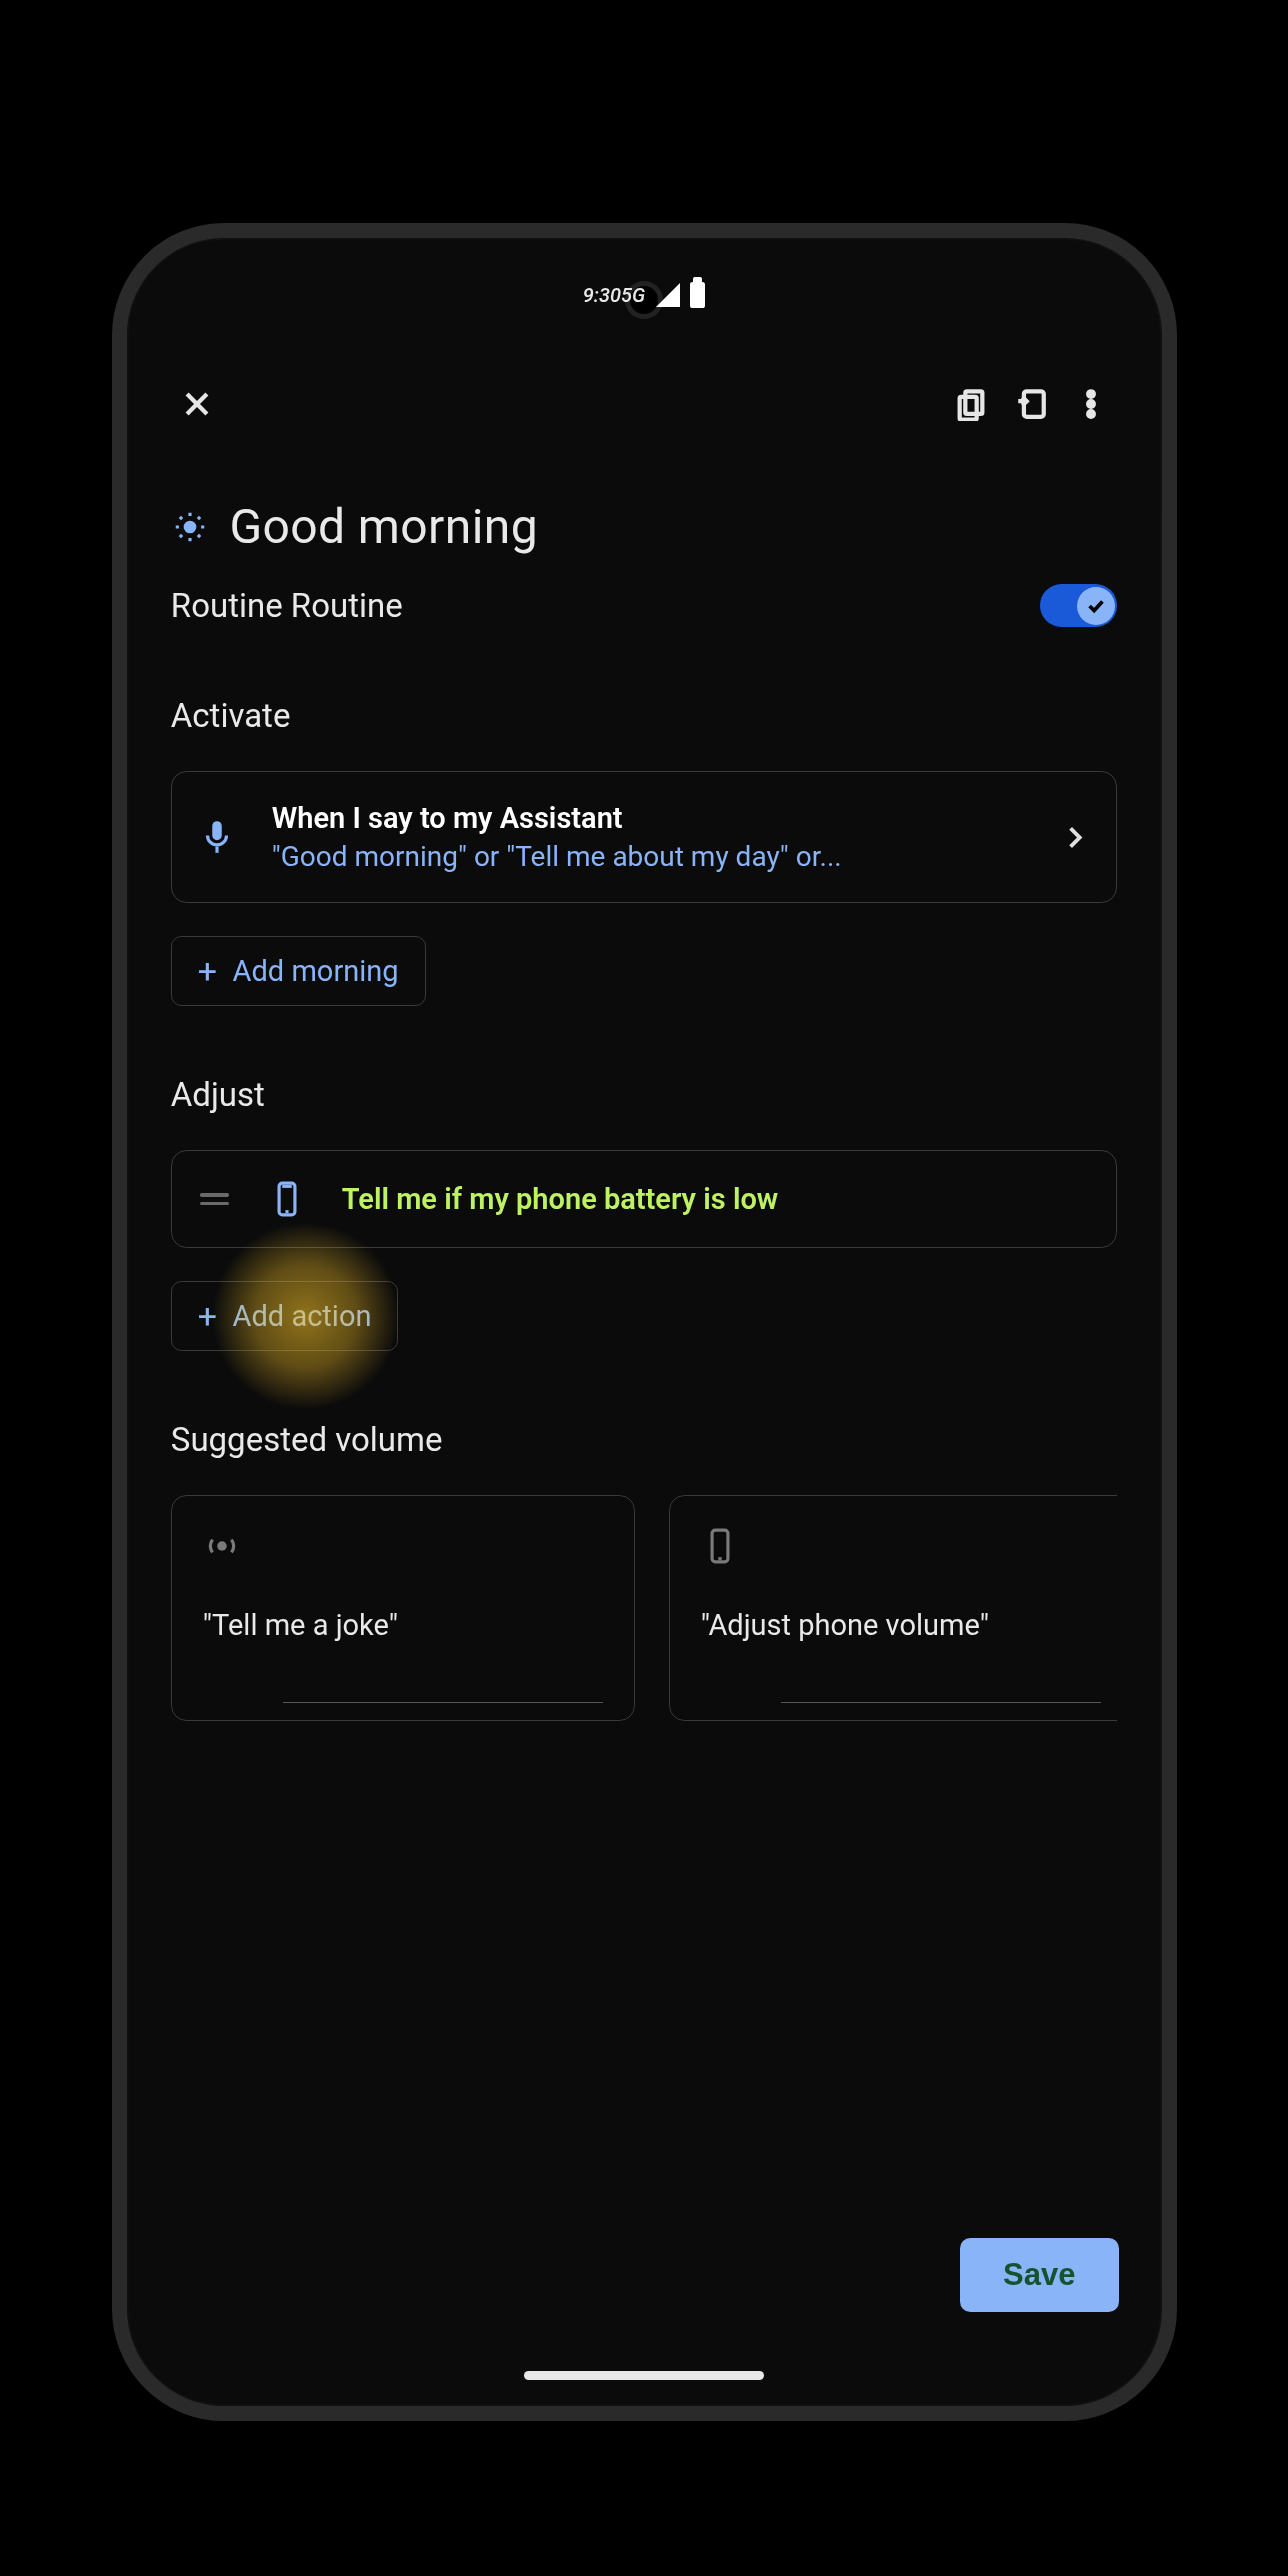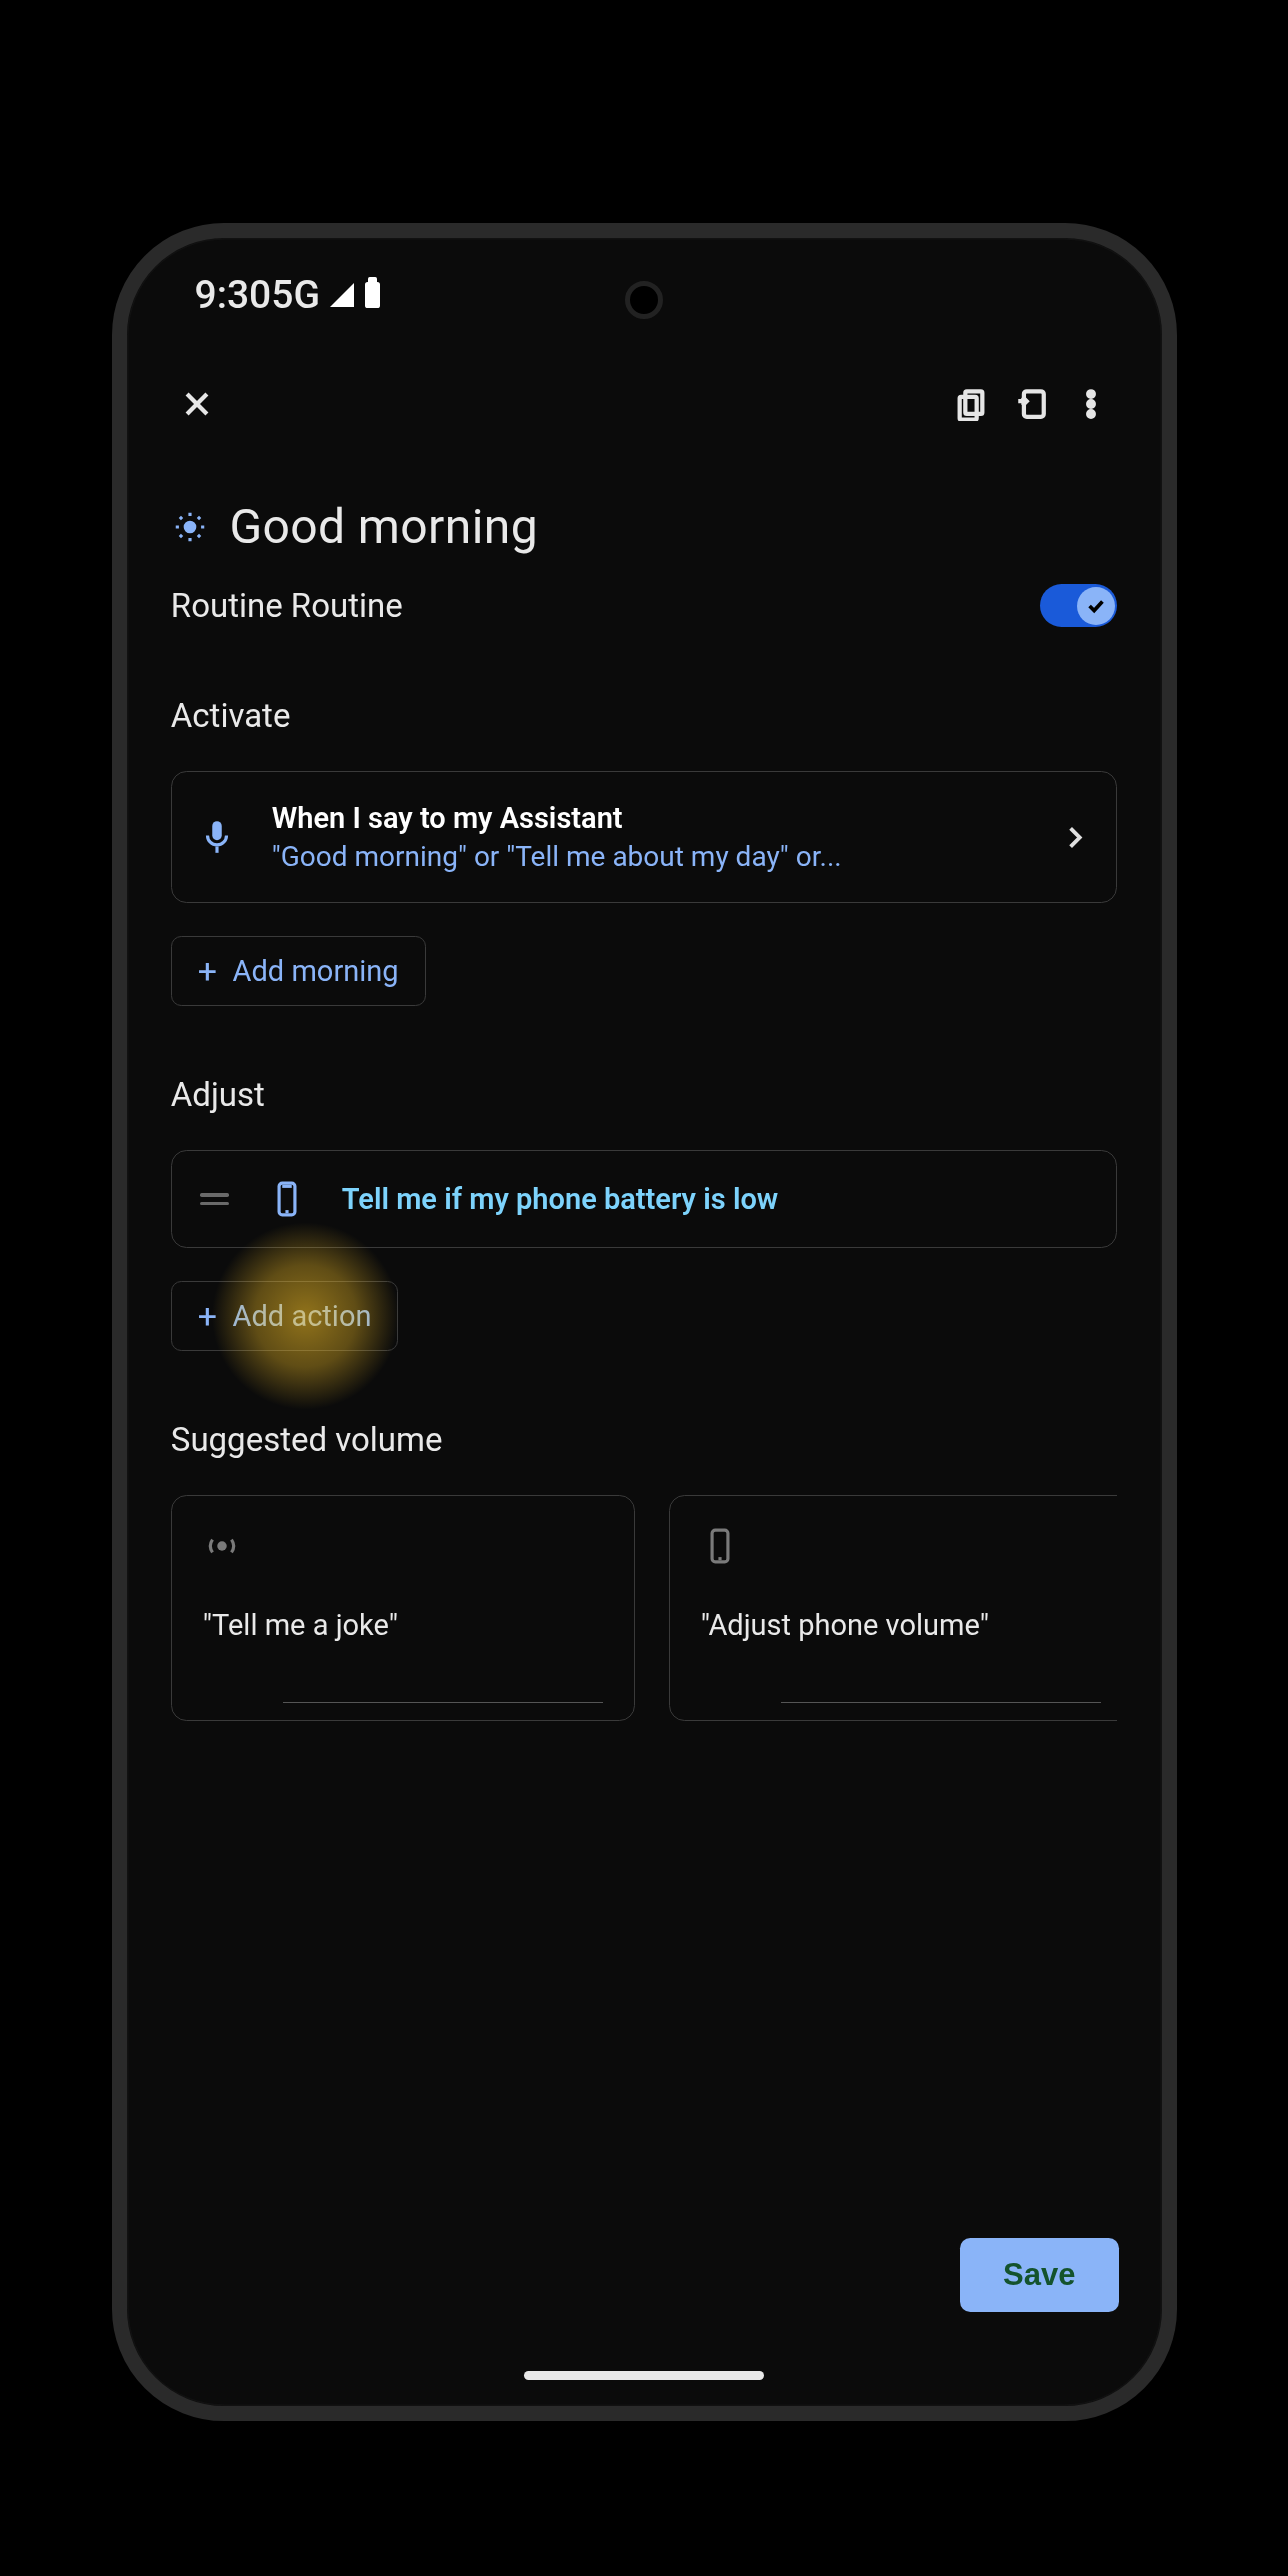--- a/index.html
+++ b/index.html
@@ -53,26 +53,27 @@
   }
   .screen {
     position: absolute;
     inset: 0;
     padding: 29px 34px 34px 34px;
     color: #e9e9e9;
   }
   
   .status-bar {
     display: flex;
-    justify-content: flex-start;
-    align-items: center;
-    font-size: 39px;
+    justify-content: center;
+    align-items: center;
+    font-size: 20px;
     font-weight: 500;
     padding: 0 34px;
     height: 55px;
+    font-style: italic;
   }
   .status-right { display: flex; align-items: center; gap: 10.3px; }
   .signal-tri {
     width: 0; height: 0;
     border-style: solid;
     border-width: 0 0 24px 24px;
     border-color: transparent transparent #fff transparent;
   }
   .battery {
     width: 15.5px; height: 26px;
@@ -185,21 +186,21 @@
   .drag-handle {
     width: 34px; flex-shrink: 0;
     display: flex; flex-direction: column; gap: 5.2px;
     align-items: center;
   }
   .drag-handle span {
     width: 29px; height: 3.4px;
     background: #6a6a6a;
     border-radius: 1.7px;
   }
-  .action-text { font-size: 29px; font-weight: 600; color: #7dd3fc; }
+  .action-text { font-size: 29px; font-weight: 600; color: #bef264; }
   
   .glow {
     position: absolute;
     width: 189px; height: 189px;
     border-radius: 50%;
     background: radial-gradient(circle, rgba(255,200,40,0.55) 0%, rgba(255,200,40,0.35) 38%, rgba(255,200,40,0.0) 70%);
     pointer-events: none;
     left: 39px; top: 50%;
     transform: translate(0, -50%);
     z-index: 2;

